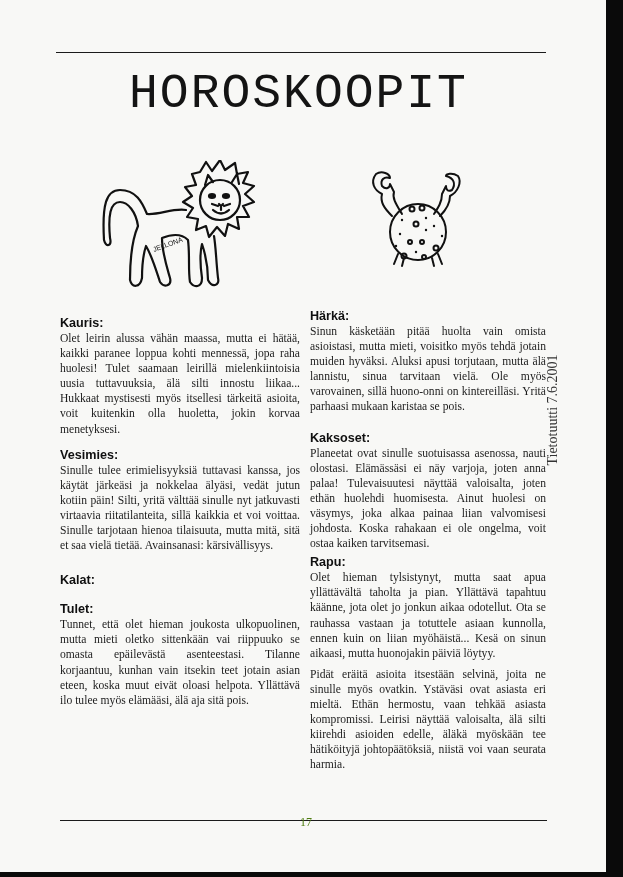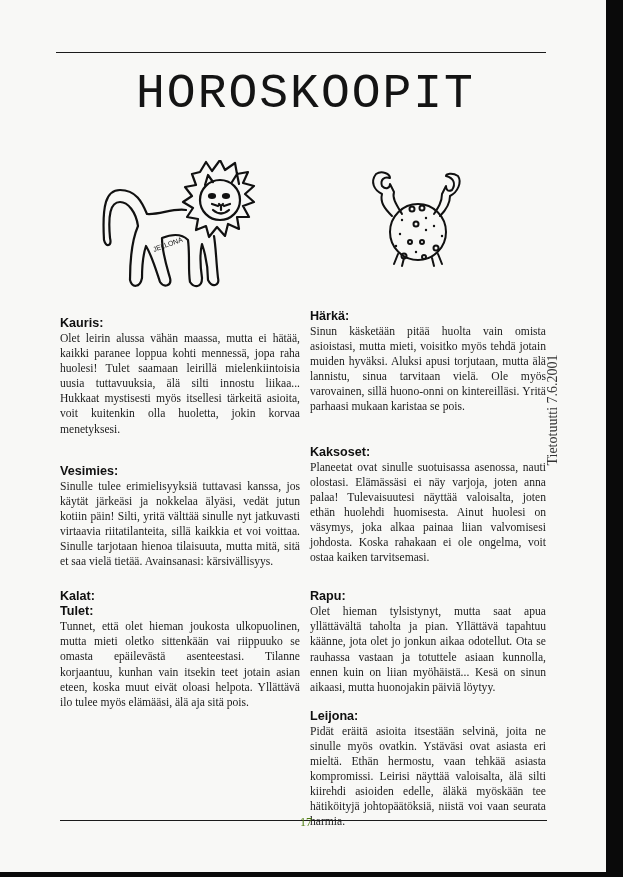--- a/index.html
+++ b/index.html
@@ -1,21 +1,21 @@
 <!DOCTYPE html>
 <html><head>
 <meta charset="utf-8">
 <style>
   html, body { margin:0; padding:0; }
   body { width:623px; height:877px; position:relative; overflow:hidden; background:#f6f6f4; }
   .page { position:absolute; left:0; top:0; width:606px; height:872px; background:#f8f8f6; }
   .black-right { position:absolute; left:606px; top:0; width:17px; height:877px; background:#0a0a0a; }
   .black-bottom { position:absolute; left:0; top:872px; width:623px; height:5px; background:#0a0a0a; }
   .rule { position:absolute; height:0; border-top:1.6px solid #1b1b1b; }
-  .title { position:absolute; left:63px; width:485px; top:66px; text-align:center;
+  .title { position:absolute; left:56px; width:485px; top:66px; text-align:center;
     font-family:"Liberation Mono","DejaVu Sans Mono",monospace; font-size:48px; letter-spacing:2px;
     color:#141414; line-height:56px; }
   .illus { position:absolute; }
   .col { position:absolute; font-family:"Liberation Serif","DejaVu Serif",serif; font-size:11.6px;
     line-height:15.1px; color:#1c1c1c; text-align:justify; }
   .sec h3 { margin:0; font-family:"Liberation Sans","DejaVu Sans",sans-serif; font-weight:bold;
     font-size:12.6px; line-height:15px; color:#101010; }
   .sec p { margin:0; }
   .side { position:absolute; left:553px; top:410px; width:0; height:0; }
   .side span { position:absolute; display:block; white-space:nowrap; transform:translate(-50%,-50%) rotate(-90deg);
@@ -66,52 +66,51 @@
         <circle cx="72" cy="58" r="1.2"></circle>
       <circle cx="38" cy="66" r="1.2"></circle>
         <circle cx="64" cy="62" r="1.2"></circle>
         <circle cx="80" cy="68" r="1.2"></circle>
       <circle cx="34" cy="78" r="1.2"></circle>
         <circle cx="54" cy="84" r="1.2"></circle>
     </g>
   </svg>
 
   <div class="col" style="left:60px; top:316px; width:240px;">
-    <div class="sec" style="margin-bottom:27px;">
+    <div class="sec" style="margin-bottom:11px;">
       <h3>Kauris:</h3>
       <p>Olet leirin alussa vähän maassa, mutta ei hätää, kaikki paranee loppua kohti mennessä, jopa raha huolesi! Tulet saamaan leirillä mielenkiintoisia uusia tuttavuuksia, älä silti innostu liikaa... Hukkaat mystisesti myös itsellesi tärkeitä asioita, voit kuitenkin olla huoletta, jokin korvaa menetyksesi.</p>
     </div>
     <div class="sec" style="margin-bottom:20px;">
       <h3>Vesimies:</h3>
       <p>Sinulle tulee erimielisyyksiä tuttavasi kanssa, jos käytät järkeäsi ja nokkelaa älyäsi, vedät jutun kotiin päin! Silti, yritä välttää sinulle nyt jatkuvasti virtaavia riitatilanteita, sillä kaikkia et voi voittaa. Sinulle tarjotaan hienoa tilaisuuta, mutta mitä, sitä et saa vielä tietää. Avainsanasi: kärsivällisyys.</p>
     </div>
-    <div class="sec" style="">
+    <div class="sec" style="margin-bottom:14px;">
       <h3>Kalat:</h3>
     </div>
     <div class="sec">
       <h3>Tulet:</h3>
       <p>Tunnet, että olet hieman joukosta ulkopuolinen, mutta mieti oletko sittenkään vai riippuuko se omasta epäilevästä asenteestasi. Tilanne korjaantuu, kunhan vain itsekin teet jotain asian eteen, koska muut eivät oloasi helpota. Yllättävä ilo tulee myös elämääsi, älä aja sitä pois.</p>
     </div>
   </div>
 
   <div class="col" style="left:310px; top:309px; width:236px;">
-    <div class="sec" style="margin-bottom:30px;">
+    <div class="sec" style="margin-bottom:16px;">
       <h3>Härkä:</h3>
       <p>Sinun käsketään pitää huolta vain omista asioistasi, mutta mieti, voisitko myös tehdä jotain muiden hyväksi. Aluksi apusi torjutaan, mutta älä lannistu, sinua tarvitaan vielä. Ole myös varovainen, sillä huono-onni on kintereilläsi. Yritä parhaasi mukaan karistaa se pois.</p>
     </div>
-    <div class="sec" style="margin-bottom:24px;">
+    <div class="sec" style="margin-bottom:4px;">
       <h3>Kaksoset:</h3>
       <p>Planeetat ovat sinulle suotuisassa asenossa, nauti olostasi. Elämässäsi ei näy varjoja, joten anna palaa! Tulevaisuutesi näyttää valoisalta, joten ethän huolehdi huomisesta. Ainut huolesi on väsymys, joka alkaa painaa liian valvomisesi johdosta. Koska rahakaan ei ole ongelma, voit ostaa kaiken tarvitsemasi.</p>
     </div>
-    <div class="sec" style="margin-bottom:14px;">
+    <div class="sec" style="margin-bottom:6px;">
       <h3>Rapu:</h3>
       <p>Olet hieman tylsistynyt, mutta saat apua yllättävältä taholta ja pian. Yllättävä tapahtuu käänne, jota olet jo jonkun aikaa odotellut. Ota se rauhassa vastaan ja totuttele asiaan kunnolla, ennen kuin on liian myöhäistä... Kesä on sinun aikaasi, mutta huonojakin päiviä löytyy.</p>
     </div>
     <div class="sec">
-      <h3>Leijona:</h3>
       <p>Pidät eräitä asioita itsestään selvinä, joita ne sinulle myös ovatkin. Ystäväsi ovat asiasta eri mieltä. Ethän hermostu, vaan tehkää asiasta kompromissi. Leirisi näyttää valoisalta, älä silti kiirehdi asioiden edelle, äläkä myöskään tee hätiköityjä johtopäätöksiä, niistä voi vaan seurata harmia.</p>
     </div>
   </div>
 
   <div class="side">
     <span>Tietotuutti 7.6.2001</span>
   </div>
 
   <div class="rule" style="left:60px; width:487px; top:820px;"></div>
 

